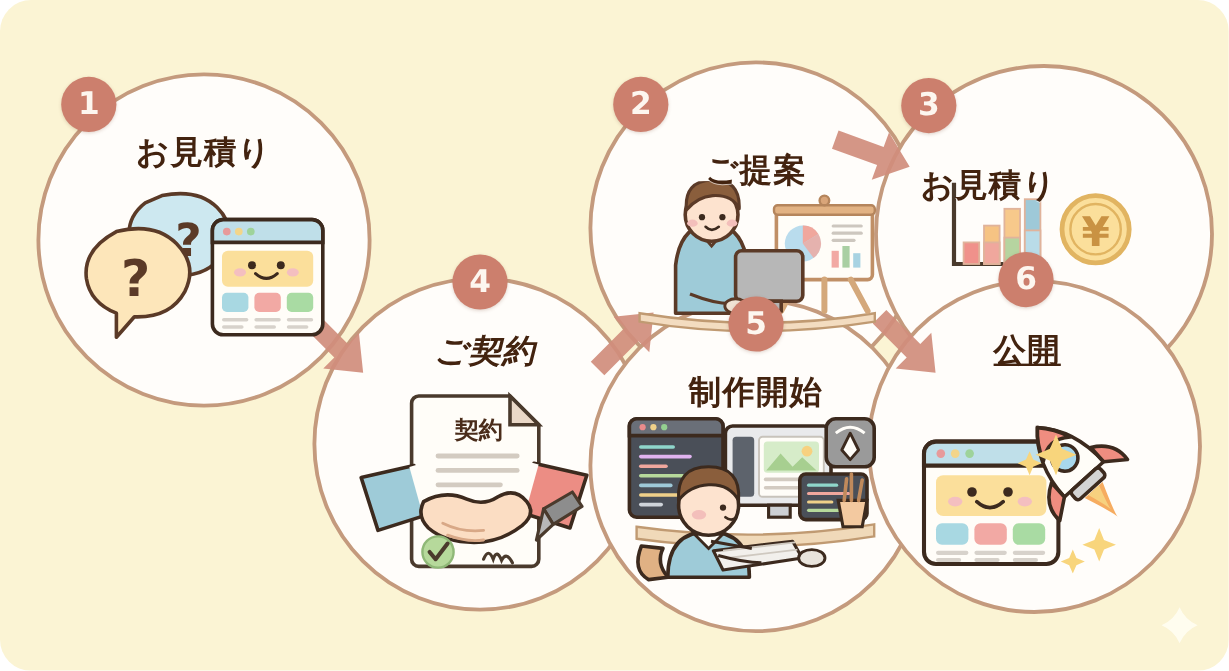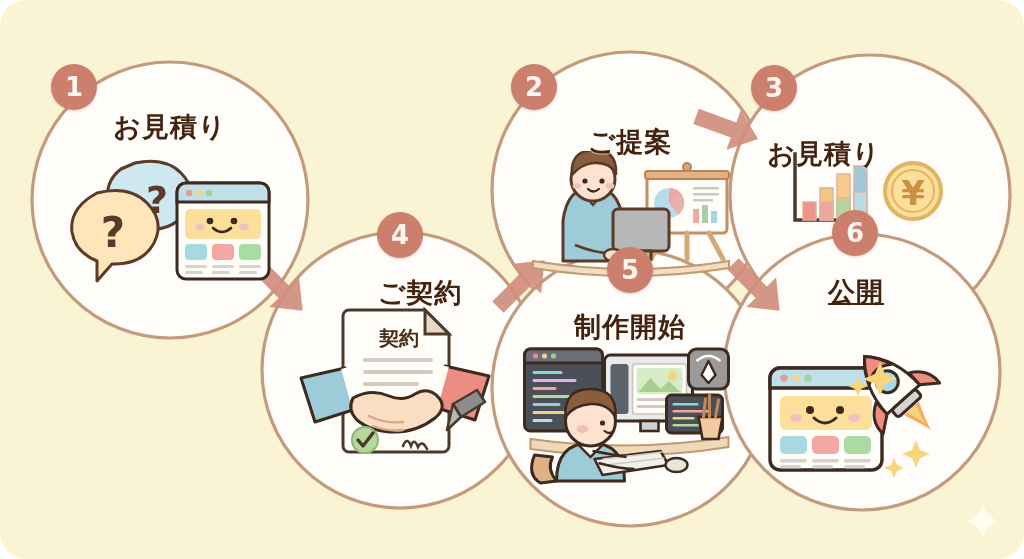--- a/index.html
+++ b/index.html
@@ -176,21 +176,21 @@
       <rect x="54" y="54" width="13" height="22" fill="#b6d4a0" stroke="#e0b39b" stroke-width="1.5"></rect>
       <rect x="71" y="22" width="13" height="54" fill="#9ec9d8" stroke="#e0b39b" stroke-width="1.5"></rect>
       <rect x="71" y="48" width="13" height="28" fill="#b9dce8" stroke="#e0b39b" stroke-width="1.5"></rect>
 
       <circle cx="130" cy="47" r="28" fill="#fbdf9b" stroke="#e1b461" stroke-width="4"></circle>
       <circle cx="130" cy="47" r="21" fill="none" stroke="#e1b461" stroke-width="2"></circle>
       <text x="130" y="61" font-size="34" font-weight="bold" fill="#c99243" text-anchor="middle" font-family="DejaVu Sans, sans-serif">¥</text>
     </svg>
   </div>
 
-  <div class="art" id="art4" style="left: 395px; top: 382px;">
+  <div class="art" id="art4" style="left: 395px; top: 402px;">
     <svg width="200" height="160" viewBox="0 0 200 160">
 
       <path d="M54 10 h76 l24 24 v112 a6 6 0 0 1 -6 6 h-94 a6 6 0 0 1 -6 -6 v-130 a6 6 0 0 1 6 -6 z" fill="#fffdf8" stroke="#4a3a2c" stroke-width="3"></path>
       <path d="M130 10 l24 24 h-24 z" fill="#ead8c7" stroke="#4a3a2c" stroke-width="3"></path>
       <text x="104" y="45" font-size="20" font-weight="bold" fill="#4a2c1a" text-anchor="middle" font-family="DejaVu Sans, sans-serif">契約</text>
       <g fill="#d3cbc1">
         <rect x="68" y="58" width="70" height="4" rx="2"></rect>
         <rect x="68" y="70" width="70" height="4" rx="2"></rect>
         <rect x="68" y="82" width="56" height="4" rx="2"></rect>
       </g>
@@ -325,21 +325,21 @@
     </svg>
   </div>
 
   <div id="labels">
       <div class="step-label" style="left: 170px; top: 127px;">お見積り</div>
       <div class="badge" style="left: 74px; top: 87px; background: rgb(204, 127, 109); color: rgb(253, 246, 239);">1</div>
       <div class="step-label" style="left: 630px; top: 142px;">ご提案</div>
       <div class="badge" style="left: 534px; top: 87px; background: rgb(204, 127, 109); color: rgb(253, 246, 239);">2</div>
       <div class="step-label" style="left: 824px; top: 126px; margin-top: 28px;">お見積り</div>
       <div class="badge" style="left: 774px; top: 88px; background: rgb(204, 127, 109); color: rgb(253, 246, 239);">3</div>
-      <div class="step-label" style="left: 420px; top: 293px;">ご契約</div>
+      <div class="step-label" style="left: 404px; top: 293px; font-style: italic;">ご契約</div>
       <div class="badge" style="left: 400px; top: 235px; background: rgb(204, 127, 109); color: rgb(253, 246, 239);">4</div>
       <div class="step-label" style="left: 630px; top: 327px;">制作開始</div>
       <div class="badge" style="left: 630px; top: 270px; background: rgb(204, 127, 109); color: rgb(253, 246, 239);">5</div>
       <div class="step-label" style="left: 856px; top: 292px; text-decoration: underline;">公開</div>
       <div class="badge" style="left: 855px; top: 233px; background: rgb(204, 127, 109); color: rgb(253, 246, 239);">6</div>
     </div>
 
 </div>
 
 </body></html>

